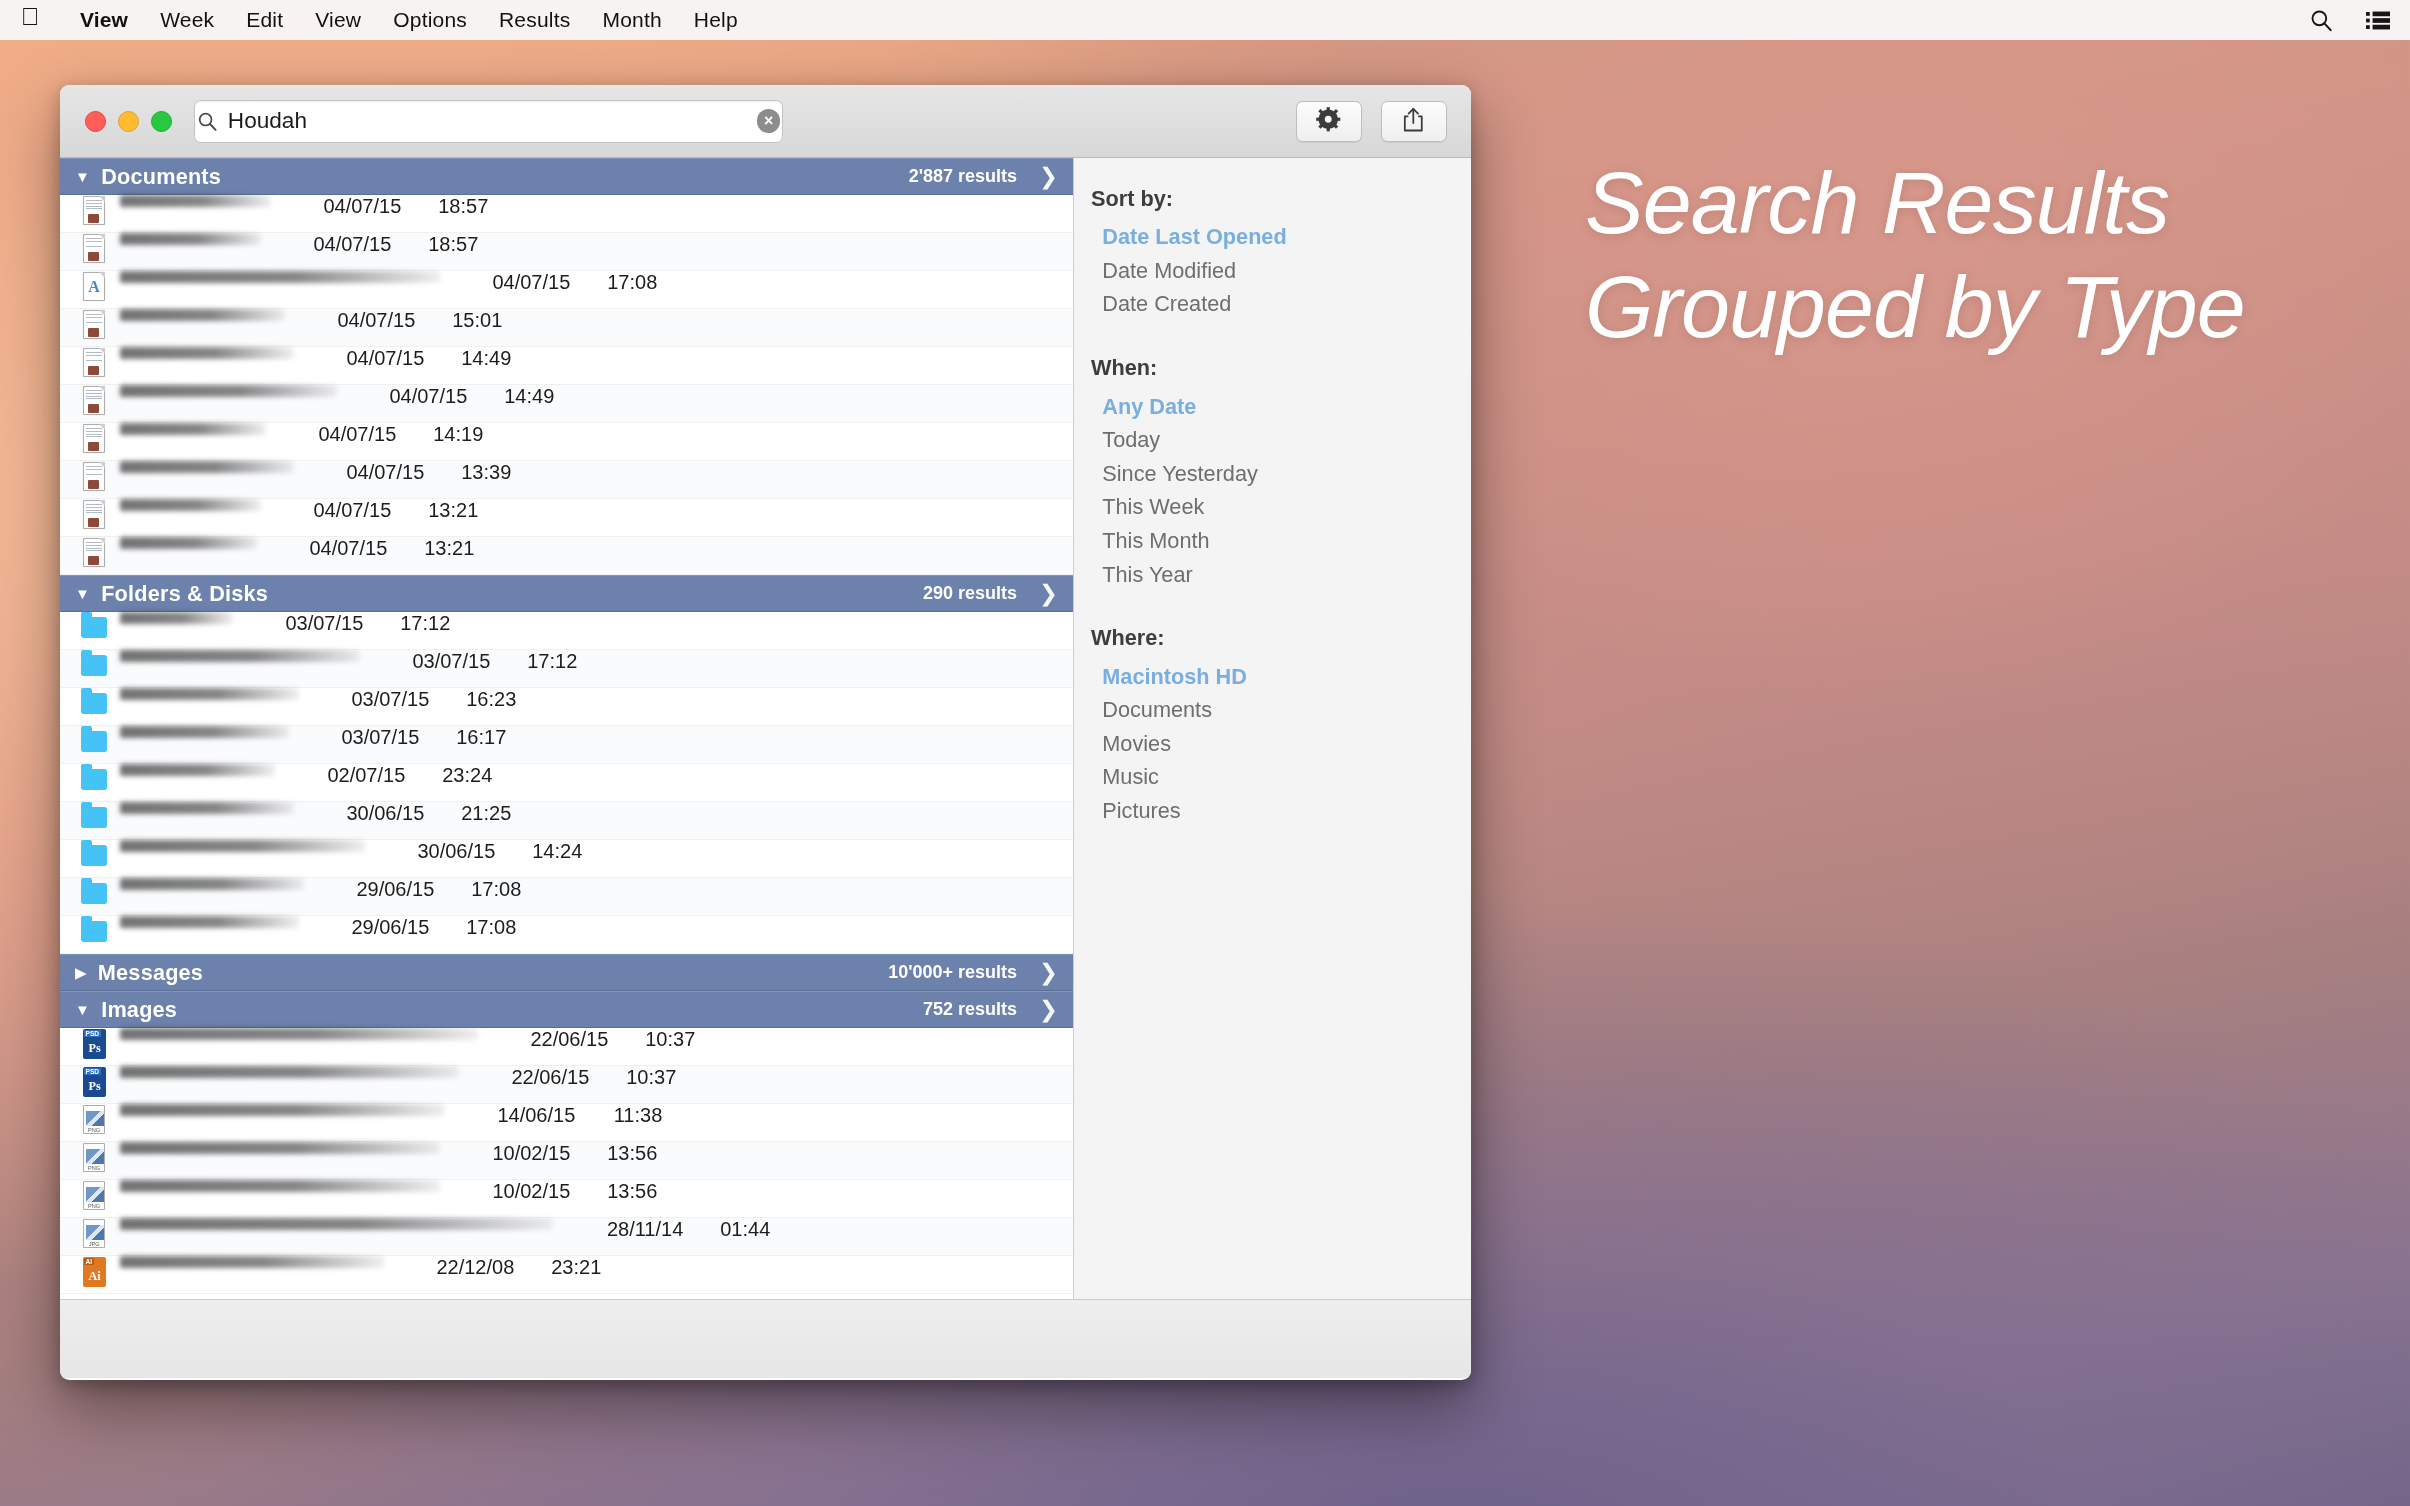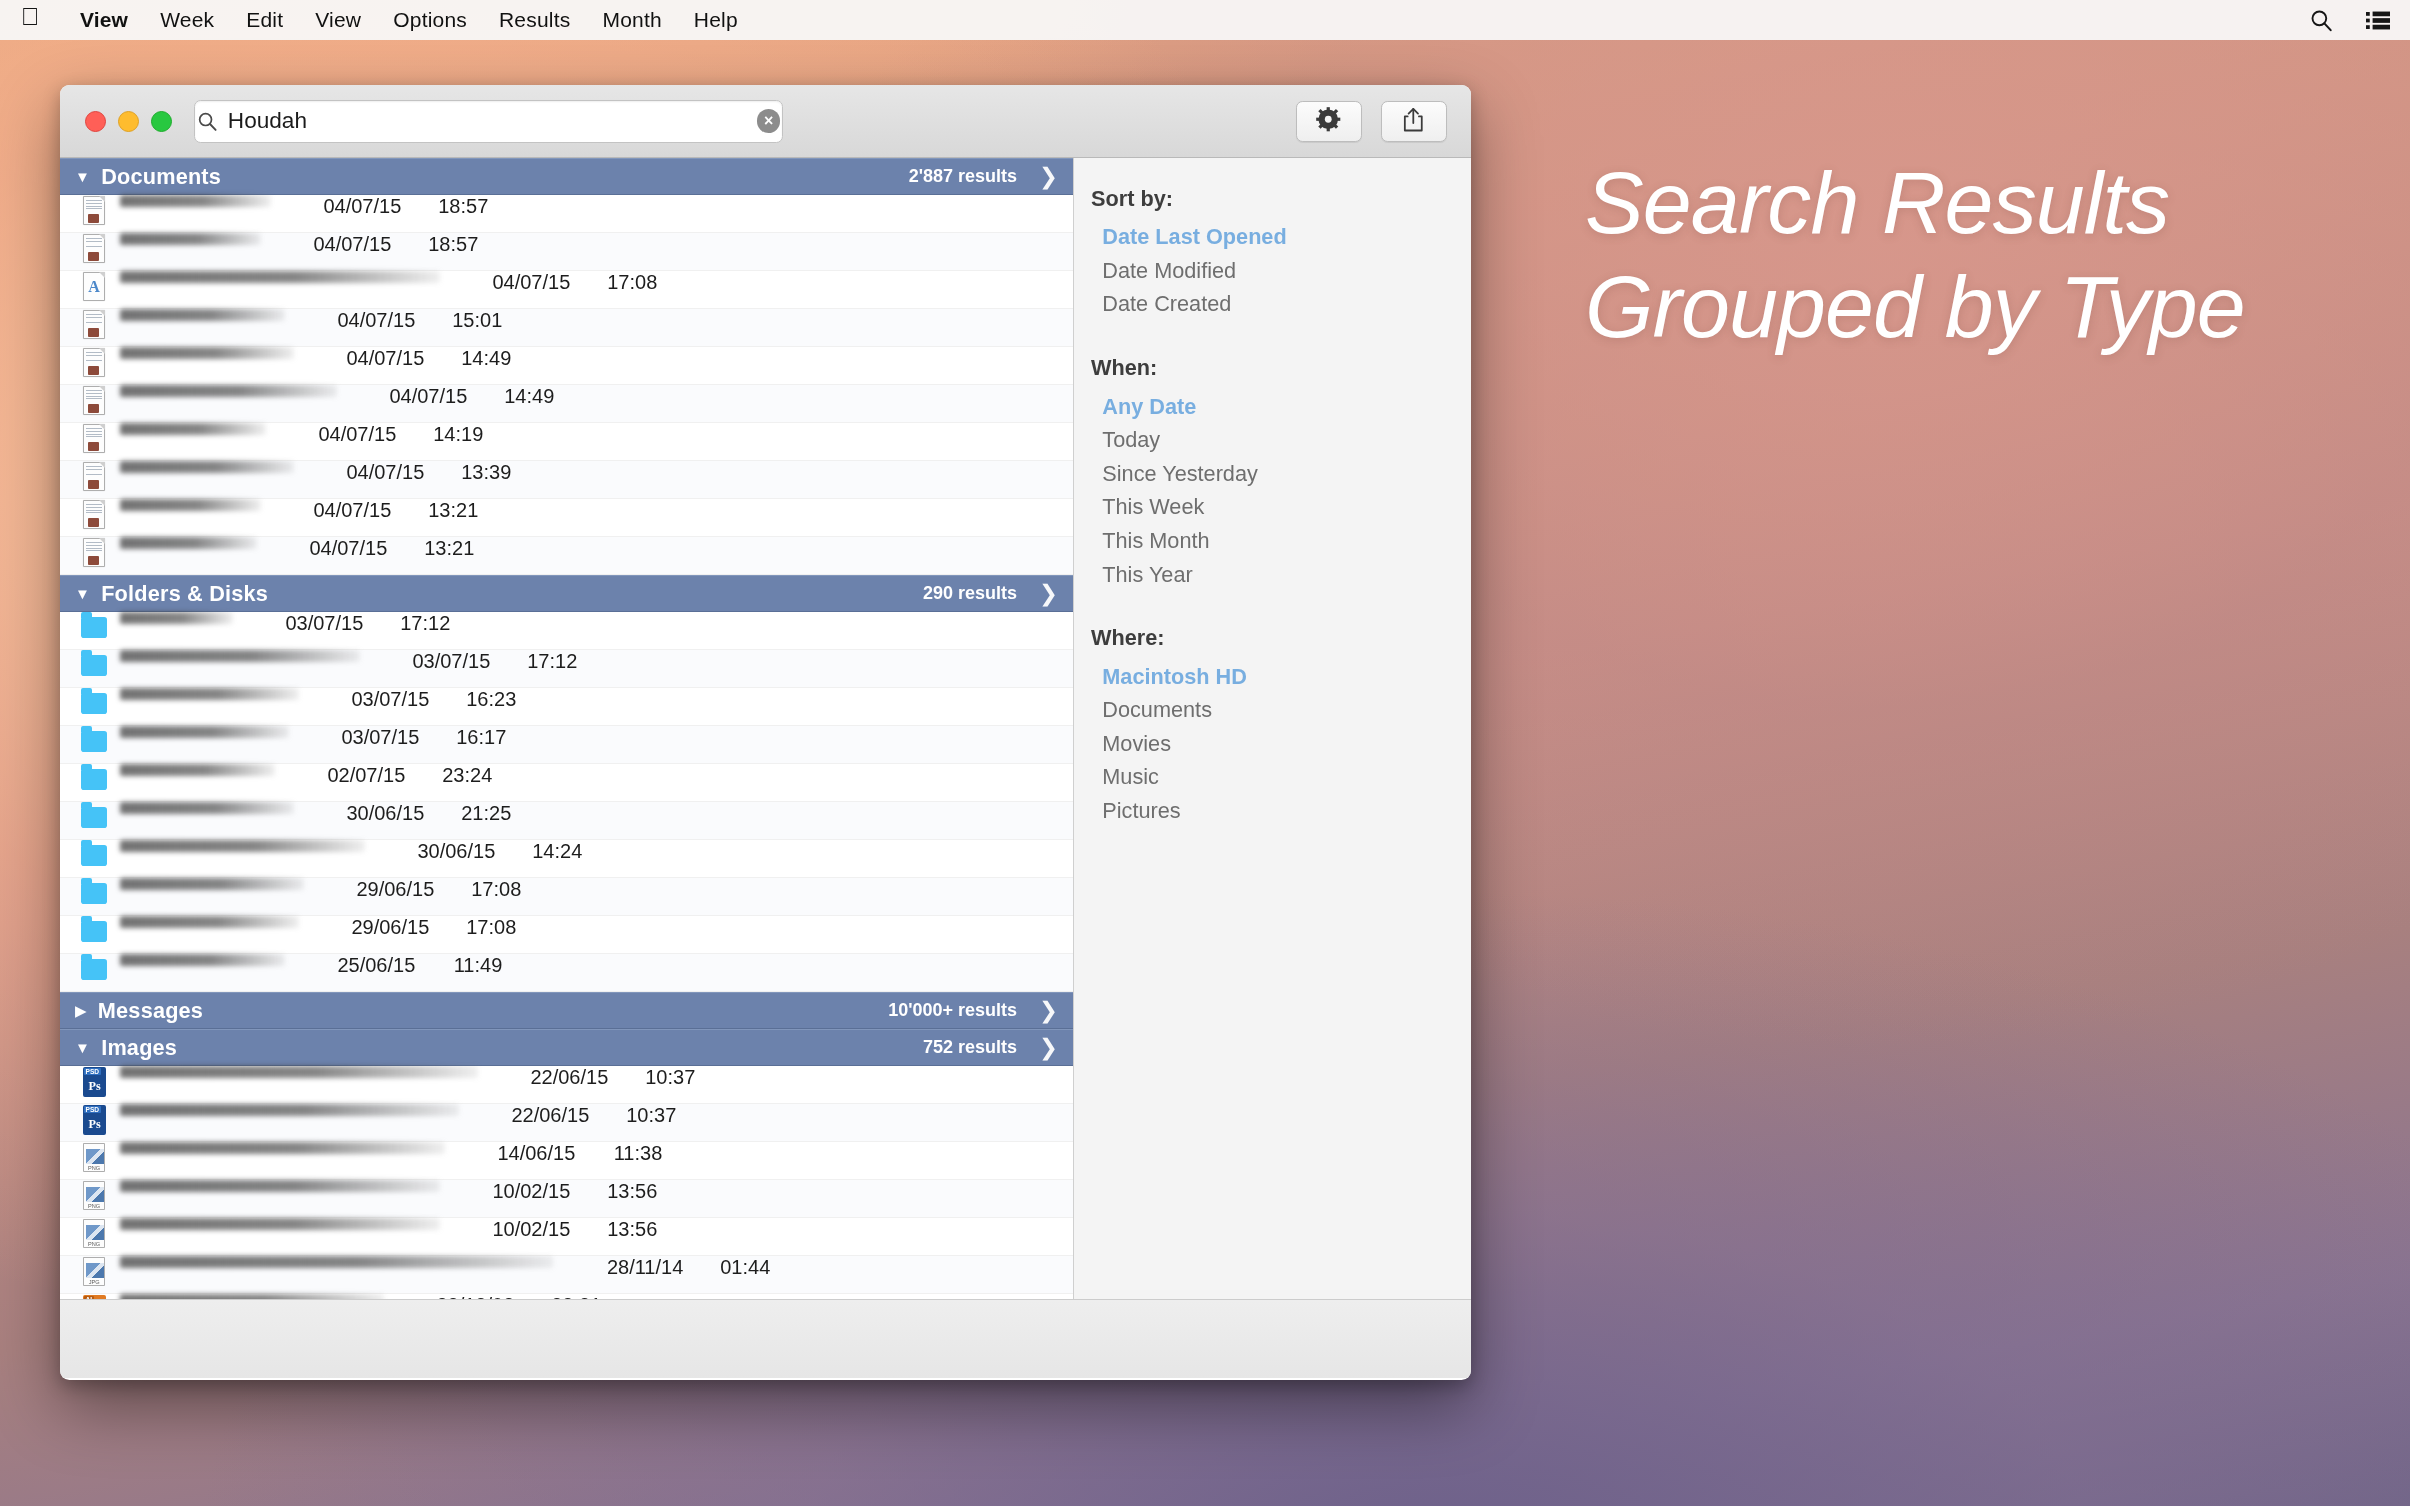--- a/index.html
+++ b/index.html
@@ -487,28 +487,20 @@
           <span class="tm">17:08</span>
         </div>
         <div class="row">
           <span class="ic">
             <span class="folder"></span>
           </span>
           <span class="nm" style="max-width:179px"></span>
           <span class="dt">29/06/15</span>
           <span class="tm">17:08</span>
         </div>
-        <div class="row alt">
-          <span class="ic">
-            <span class="folder"></span>
-          </span>
-          <span class="nm" style="max-width:165px"></span>
-          <span class="dt">25/06/15</span>
-          <span class="tm">11:49</span>
-        </div>
         <div class="ghead">
           <span class="tri">▶</span>
           <span class="gname">Messages</span>
           <span class="gflex"></span>
           <span class="gcount">10'000+ results</span>
           <span class="gchev">❯</span>
         </div>
         <div class="ghead">
           <span class="tri">▼</span>
           <span class="gname">Images</span>

